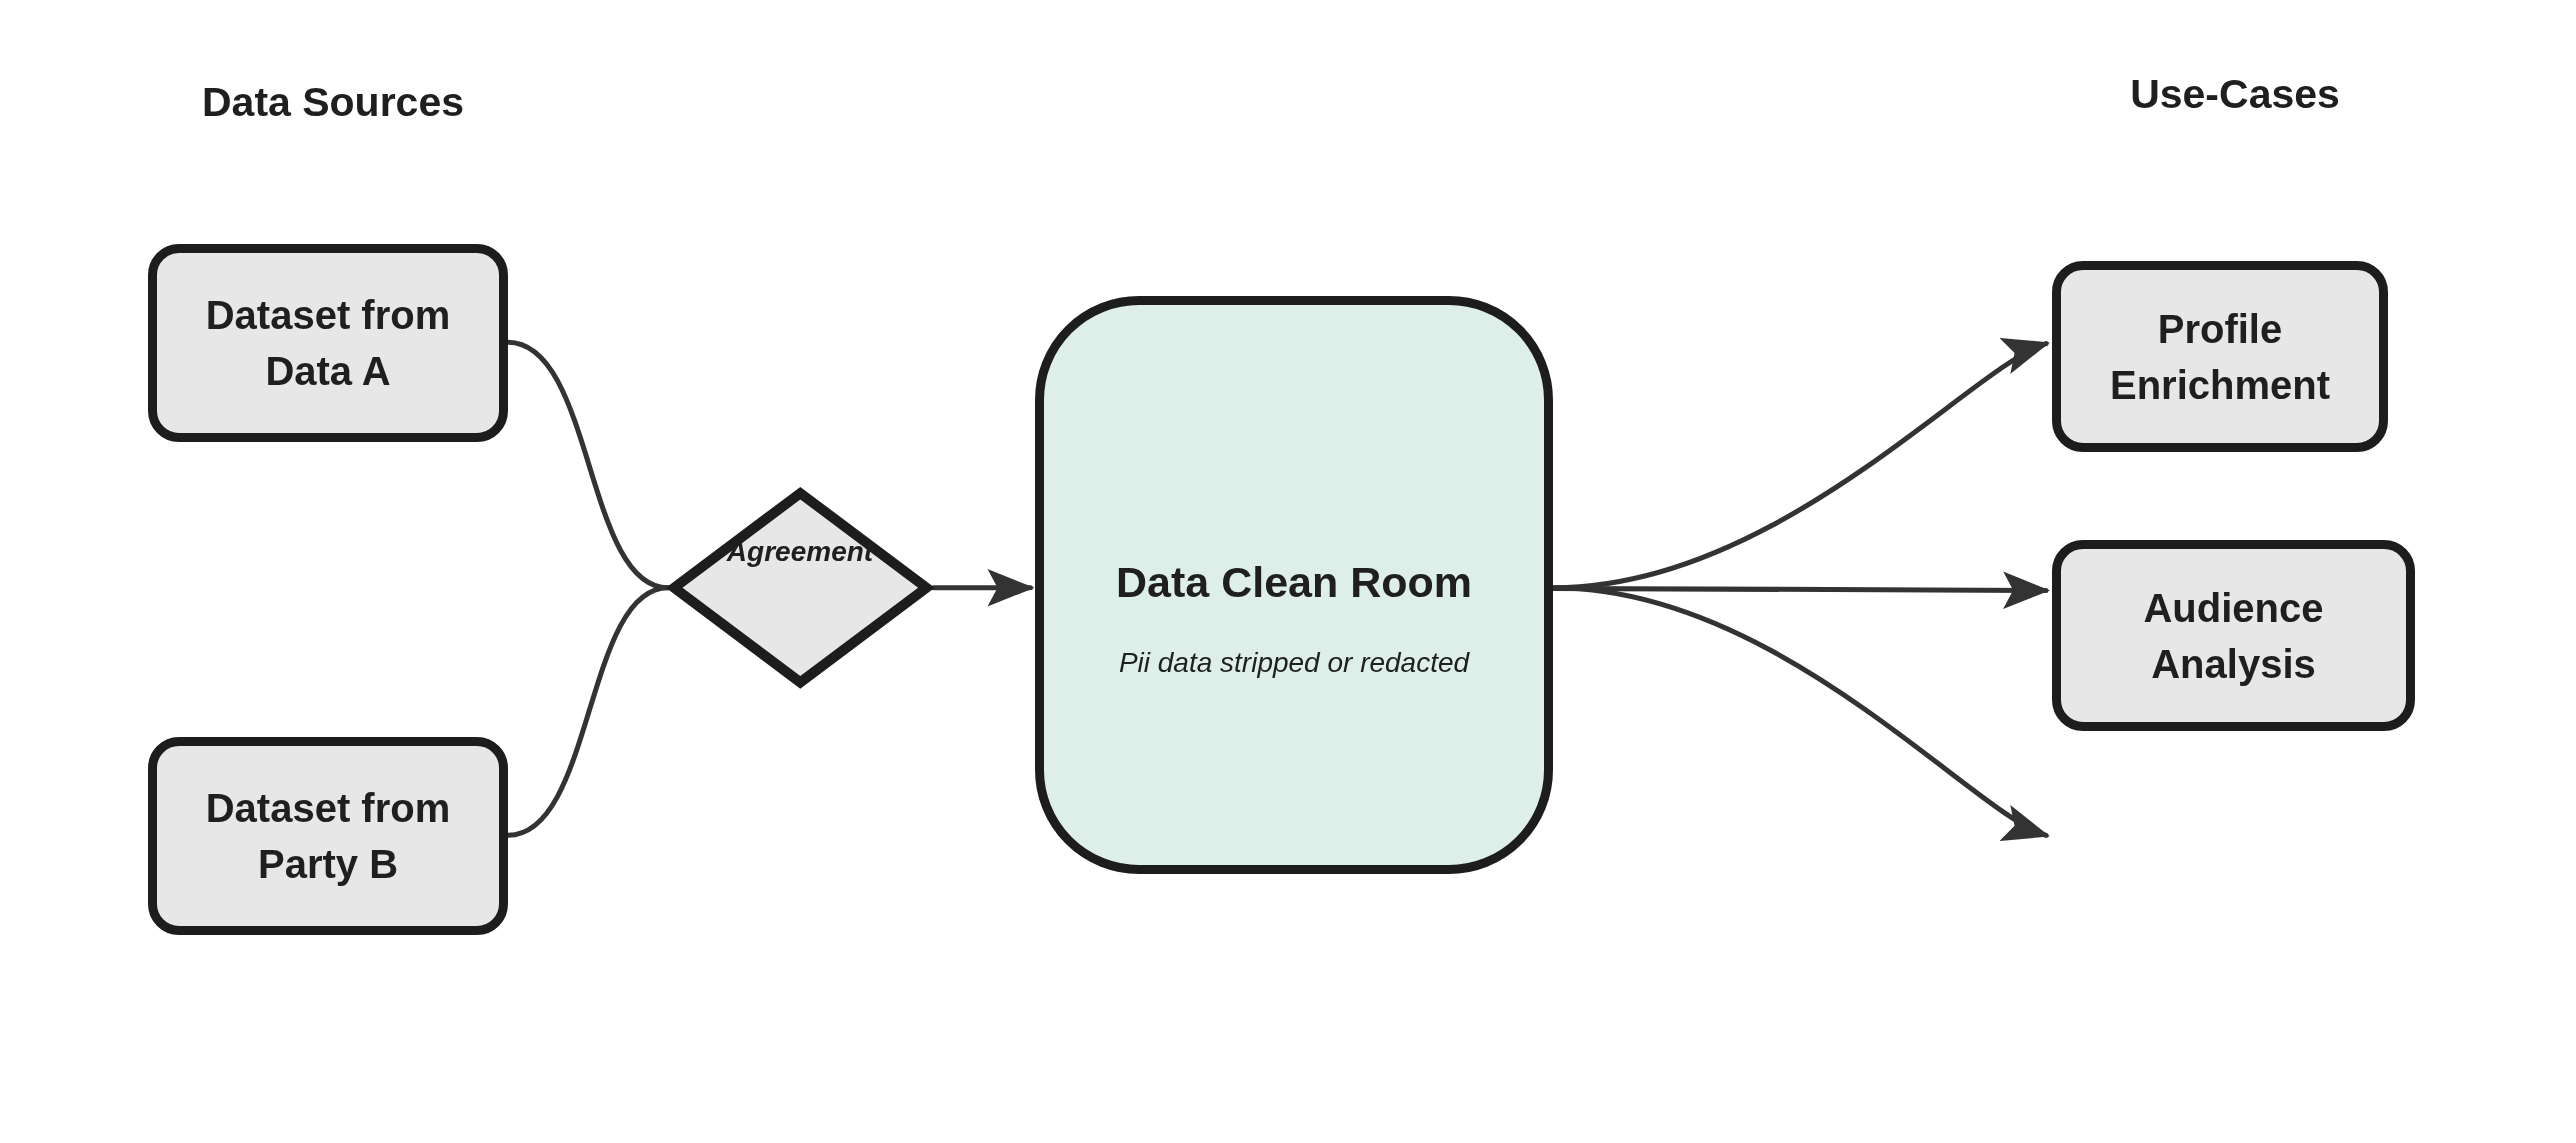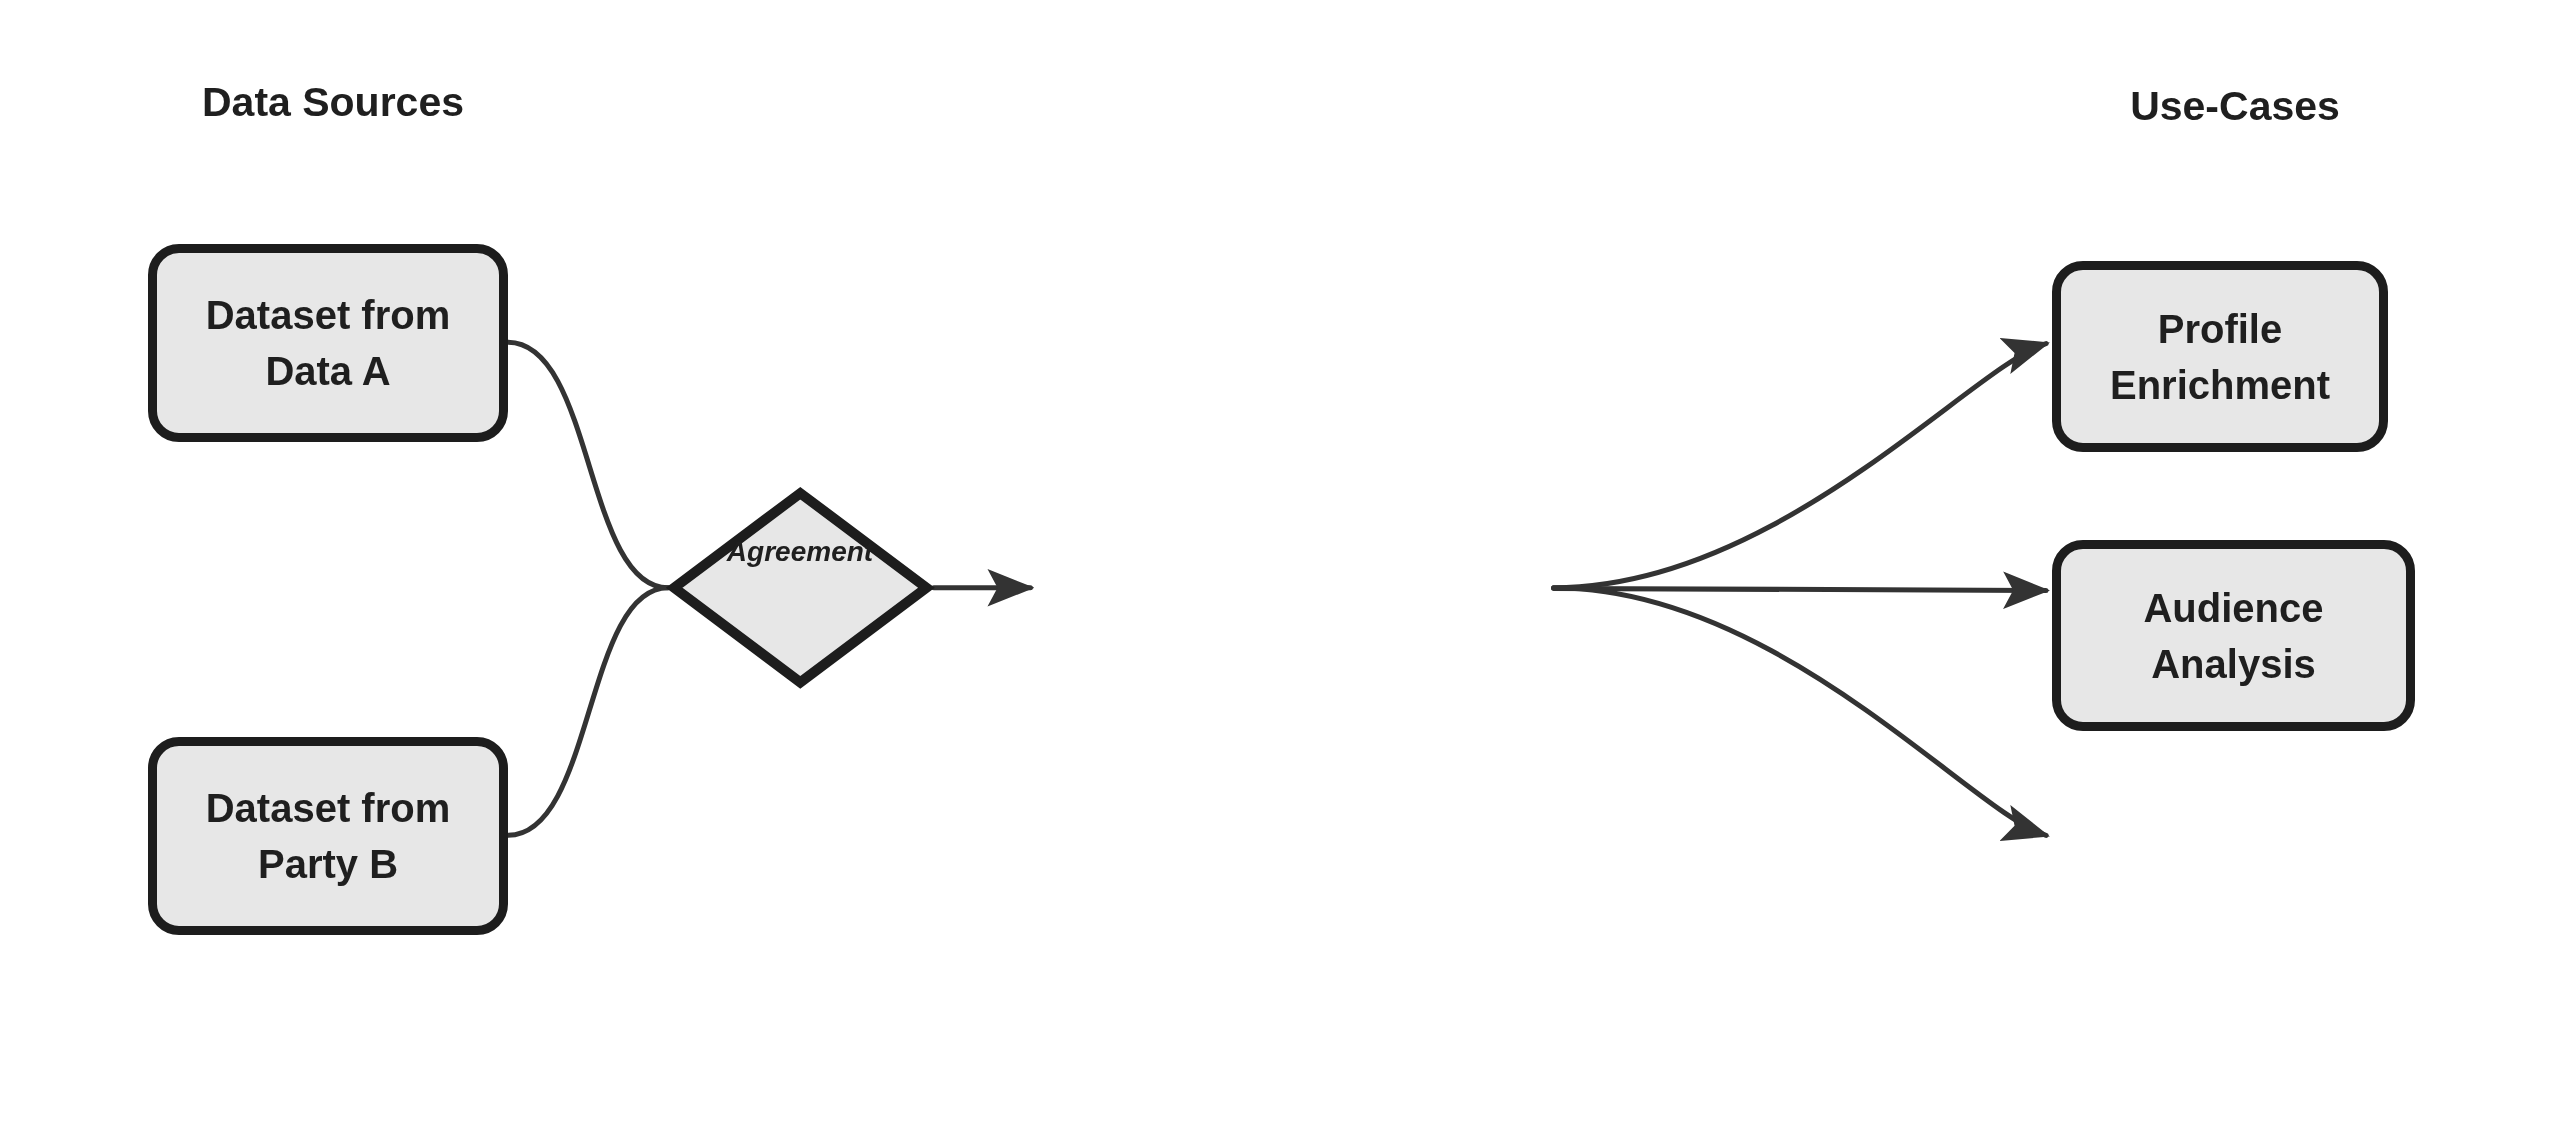--- a/index.html
+++ b/index.html
@@ -40,21 +40,21 @@
     stroke-linejoin: miter;
   }
   .heading {
     position: absolute;
     transform: translate(-50%, -50%);
     font-size: 41px;
     font-weight: 700;
     white-space: nowrap;
   }
   .heading-left  { left: 333px;  top: 102px; }
-  .heading-right { left: 2235px; top: 106px; }
+  .heading-right { left: 2235px; top: 94px; }
   .node {
     position: absolute;
     background: var(--node-fill);
     border: 9.4px solid var(--border);
     border-radius: 31px;
     display: flex;
     flex-direction: column;
     align-items: center;
     justify-content: center;
     text-align: left;
@@ -137,20 +137,24 @@
     <span class="node-line">Data A</span>
   </div>
 
   <div class="node node-party-b">
     <span class="node-line">Dataset from</span>
     <span class="node-line">Party B</span>
   </div>
 
   <div class="agreement-label">Agreement</div>
 
+  <div class="clean-room">
+    <div class="clean-room-title">Data Clean Room</div>
+    <div class="clean-room-subtitle">Pii data stripped or redacted</div>
+  </div>
 
   <div class="node node-profile">
     <span class="node-line">Profile</span>
     <span class="node-line">Enrichment</span>
   </div>
 
   <div class="node node-audience">
     <span class="node-line">Audience</span>
     <span class="node-line">Analysis</span>
   </div>

